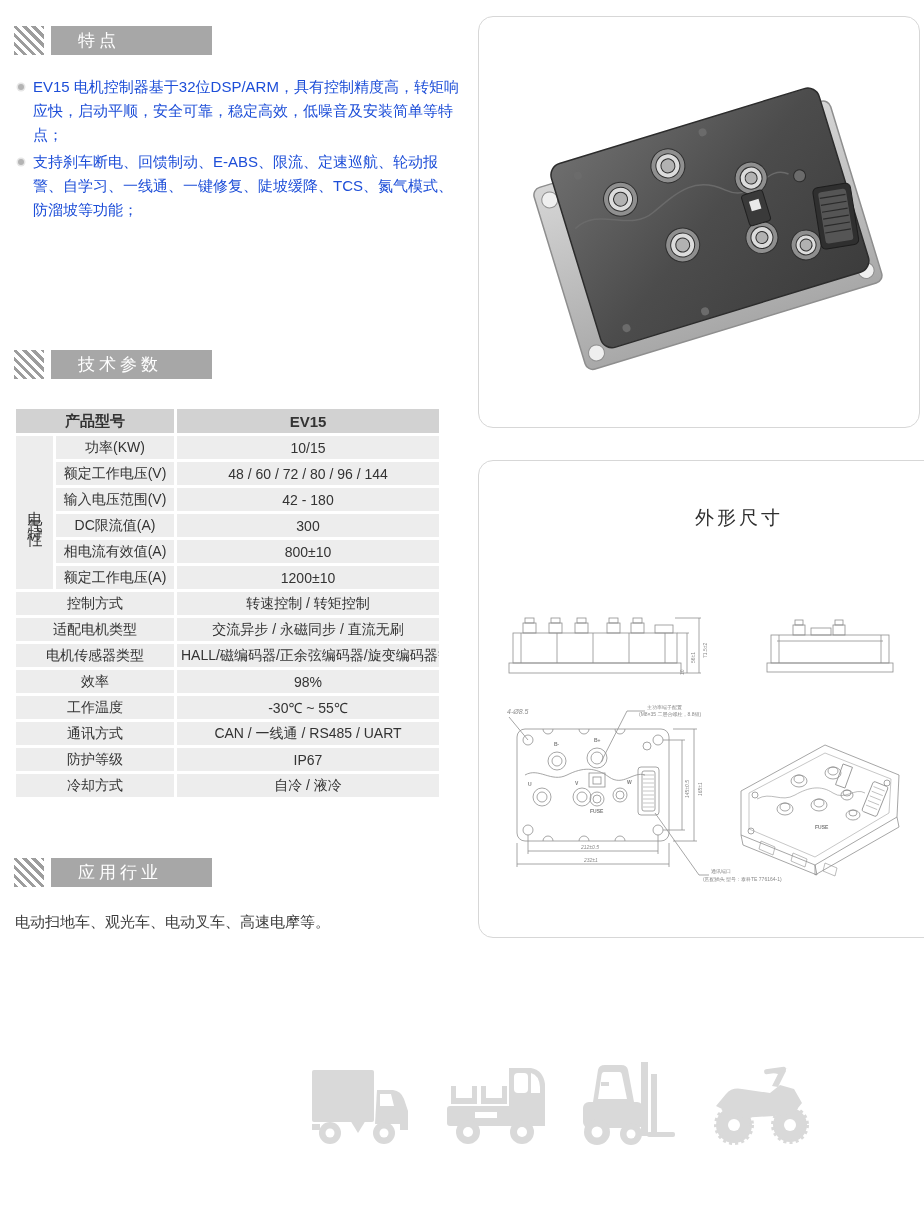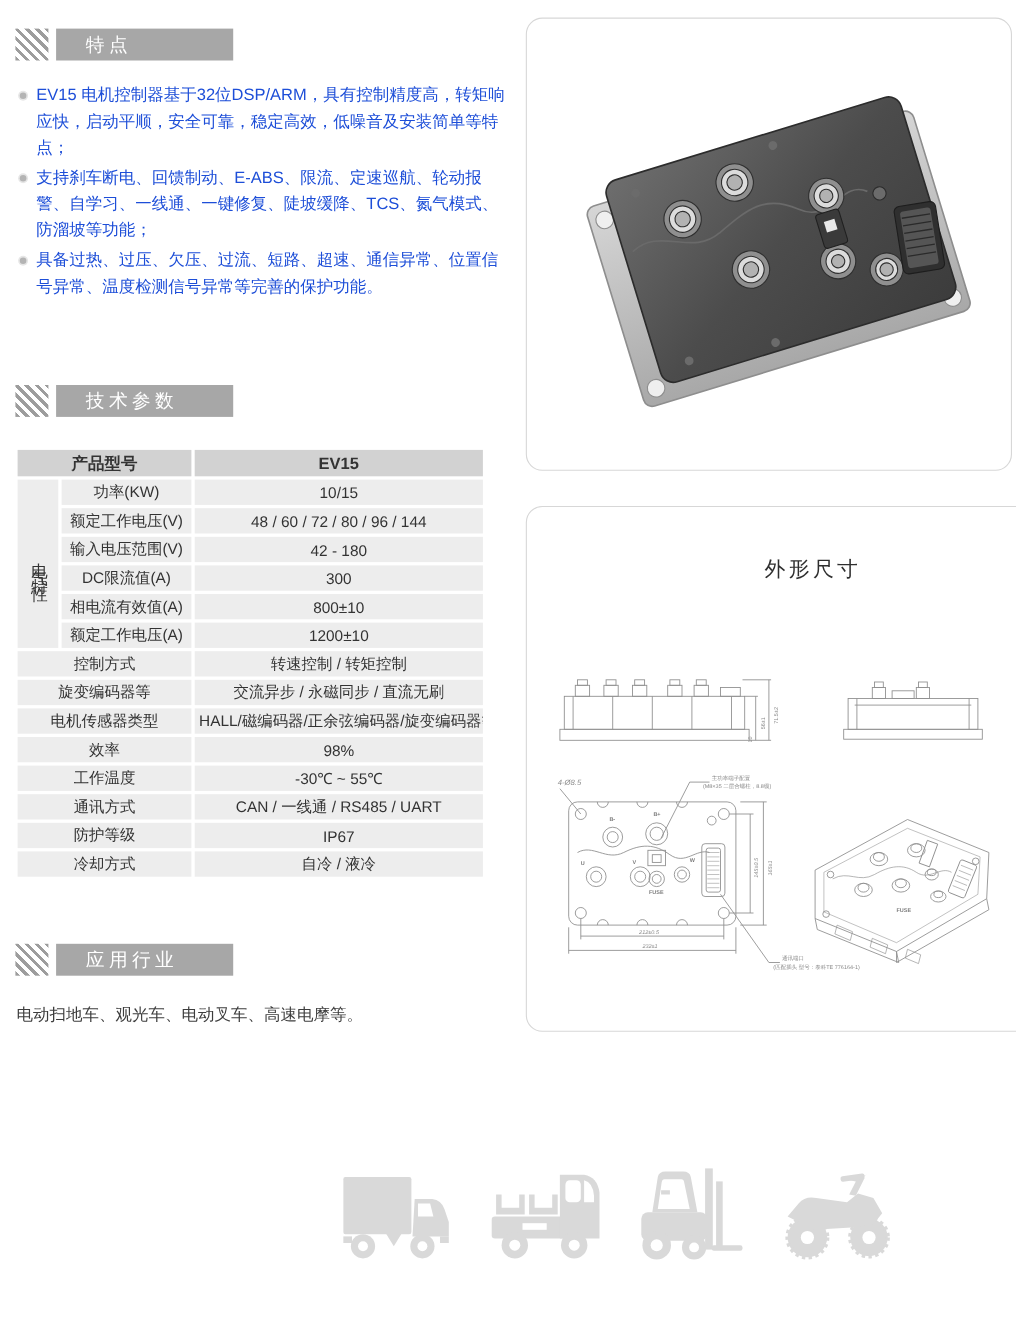--- a/index.html
+++ b/index.html
@@ -53,24 +53,20 @@
 </div>
 
 <div class="abs bullets" style="left:18px; top:62px; width:442px;">
   <div class="bullet">
     <span class="dot"></span>
     <span>EV15 电机控制器基于32位DSP/ARM，具有控制精度高，转矩响应快，启动平顺，安全可靠，稳定高效，低噪音及安装简单等特点；</span>
   </div>
   <div class="bullet">
     <span class="dot"></span>
     <span>支持刹车断电、回馈制动、E-ABS、限流、定速巡航、轮动报警、自学习、一线通、一键修复、陡坡缓降、TCS、氮气模式、防溜坡等功能；</span>
-  </div>
-  <div class="bullet">
-    <span class="dot"></span>
-    <span>具备过热、过压、欠压、过流、短路、超速、通信异常、位置信号异常、温度检测信号异常等完善的保护功能。</span>
   </div>
 </div>
 
 <div class="abs sec-head" style="left:14px; top:350px;">
   <div class="hatch"></div>
   <div class="bar">技术参数</div>
 </div>
 
 <table class="spec abs" style="left:13px; top:406px;">
   <colgroup>
@@ -106,21 +102,21 @@
   </tr>
   <tr>
     <td>额定工作电压(A)</td>
     <td>1200±10</td>
   </tr>
   <tr>
     <td colspan="2">控制方式</td>
     <td>转速控制 / 转矩控制</td>
   </tr>
   <tr>
-    <td colspan="2">旋变编码器等</td>
+    <td colspan="2">适配电机类型</td>
     <td>交流异步 / 永磁同步 / 直流无刷</td>
   </tr>
   <tr>
     <td colspan="2">电机传感器类型</td>
     <td>HALL/磁编码器/正余弦编码器/旋变编码器等</td>
   </tr>
   <tr>
     <td colspan="2">效率</td>
     <td>98%</td>
   </tr>

